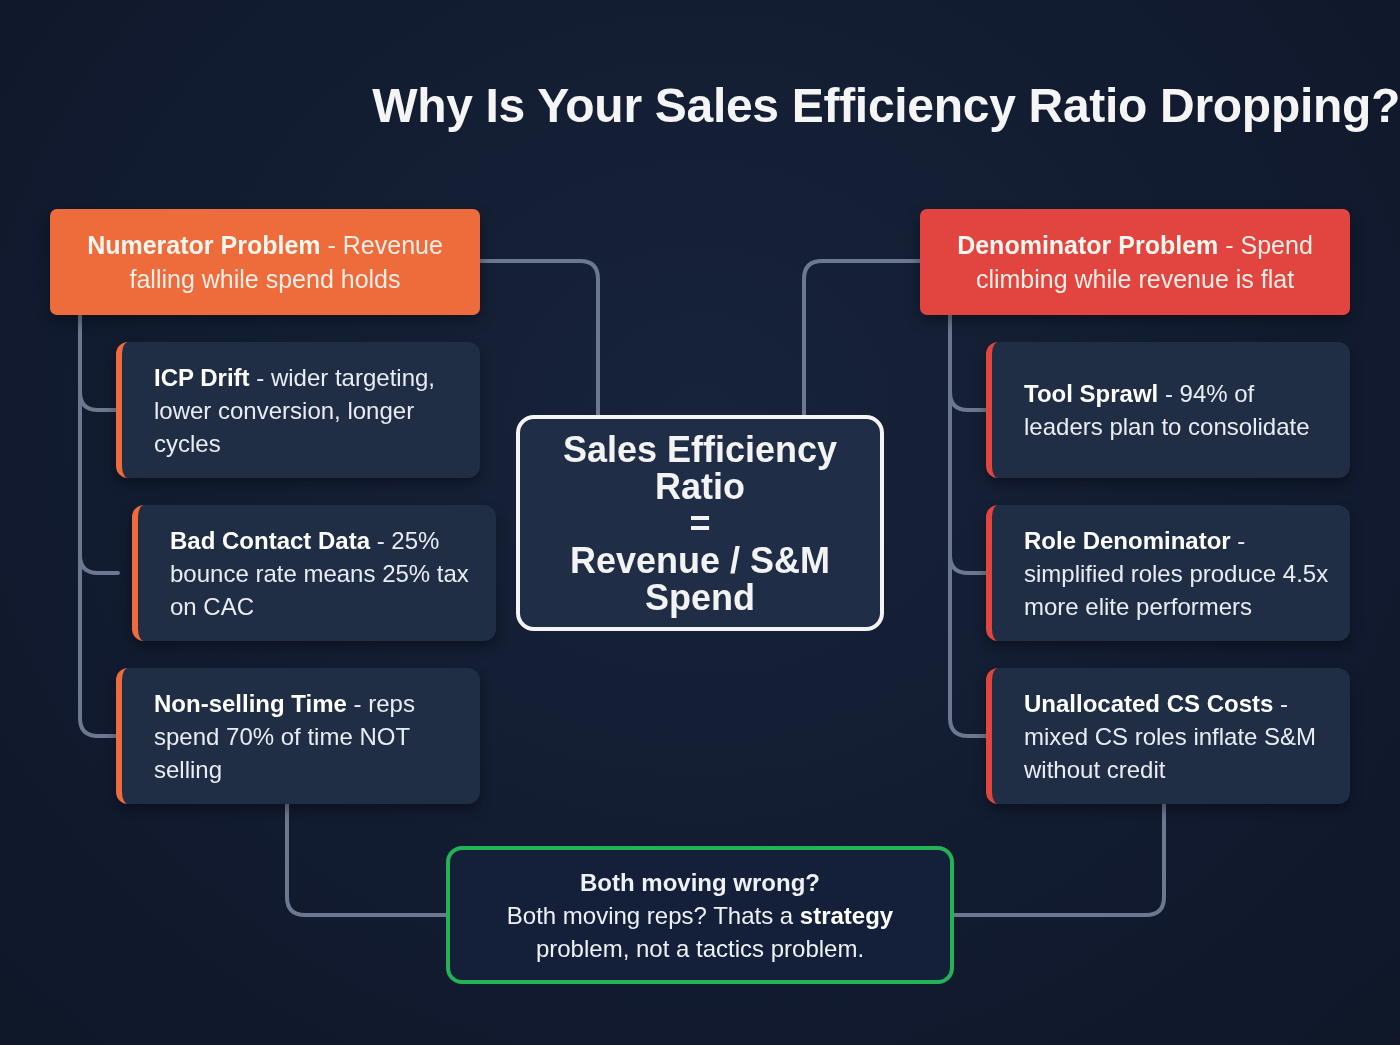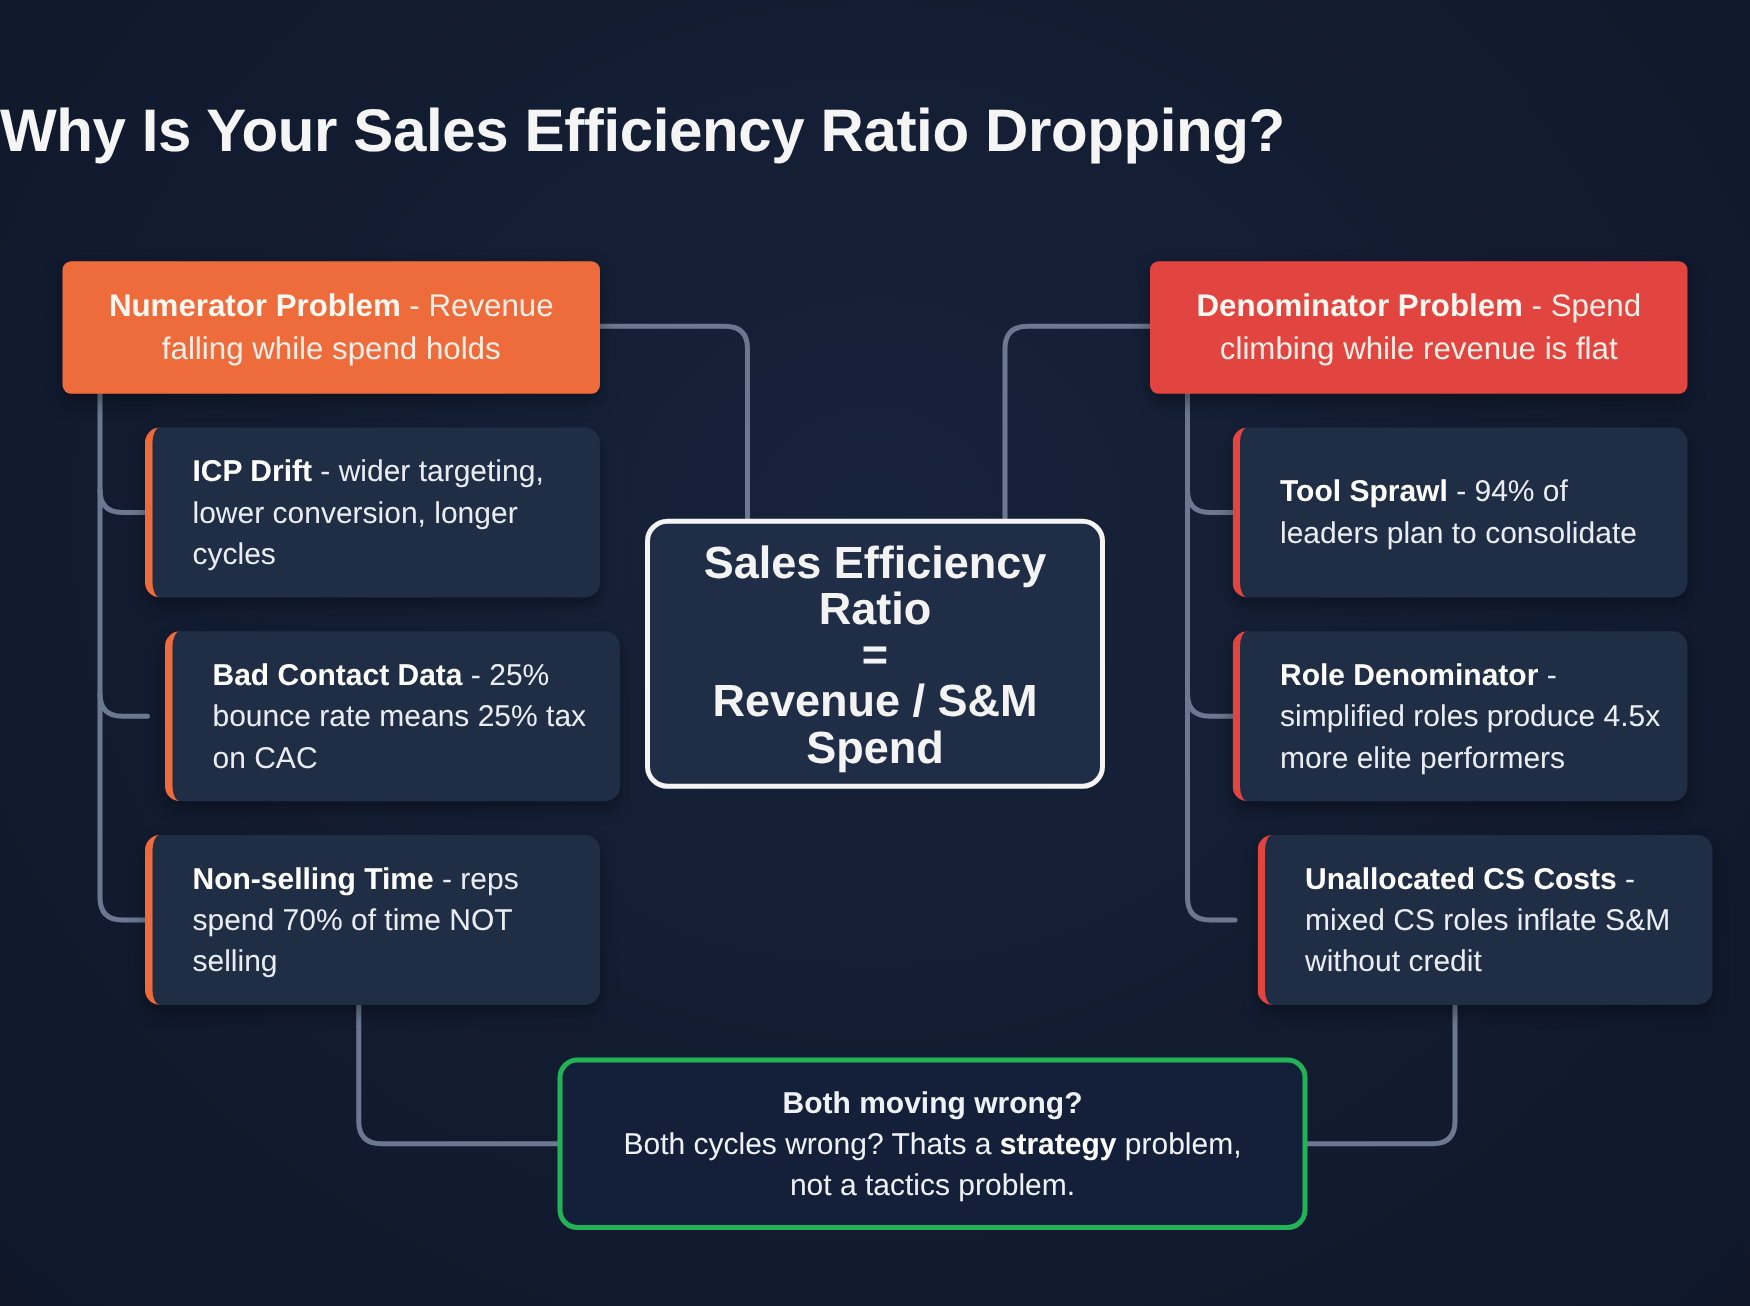--- a/index.html
+++ b/index.html
@@ -6,21 +6,21 @@
   body {
     width: 1400px; height: 1045px; overflow: hidden;
     background: #131d33;
     background: radial-gradient(ellipse at 50% 40%, #17233b 0%, #111a2e 70%, #0f1729 100%);
     font-family: "Liberation Sans", "DejaVu Sans", sans-serif;
     position: relative;
     color: #f2f2f2;
   }
   .title {
     position: absolute; left: 0; top: 78px; width: 1400px;
-    text-align: left; font-size: 48px; font-weight: 700; color: #f5f5f5;
+    text-align: right; font-size: 48px; font-weight: 700; color: #f5f5f5;
     letter-spacing: -0.3px;
   }
   svg.connectors { position: absolute; left: 0; top: 0; }
   .header-box {
     position: absolute; top: 209px; height: 106px; width: 430px;
     border-radius: 7px; box-sizing: border-box;
     display: flex; align-items: center; justify-content: center; text-align: center;
     font-size: 25px; line-height: 34px; color: #fbeee6; padding: 0 20px;
     box-shadow: 0 6px 14px rgba(0,0,0,0.35);
   }
@@ -39,21 +39,21 @@
   .card.orange { border-left: 6px solid #ee6b3b; }
   .card.red { border-left: 6px solid #e2443f; }
   .center-box {
     position: absolute; left: 516px; top: 415px; width: 368px; height: 216px;
     box-sizing: border-box; border: 4px solid #f4f4f4; border-radius: 18px;
     background: #1f2d47;
     display: flex; flex-direction: column; align-items: center; justify-content: center;
     text-align: center; font-weight: 700; font-size: 36px; line-height: 37px; color: #f3f3f3;
   }
   .bottom-box {
-    position: absolute; left: 446px; top: 846px; width: 600px; height: 138px;
+    position: absolute; left: 446px; top: 846px; width: 508px; height: 138px;
     box-sizing: border-box; border: 4px solid #22b356; border-radius: 16px;
     background: #142039;
     display: flex; flex-direction: column; align-items: center; justify-content: center;
     text-align: center; font-size: 24px; line-height: 33px; color: #eef1f5;
   }
   .bottom-box b { font-weight: 700; color: #fff; }
 </style>
 </head>
 <body>
 
@@ -100,28 +100,28 @@
 <div class="card orange" style="left:116px; top:668px;">
   <div><b>Non-selling Time</b><span> - reps spend 70% of time NOT selling</span></div>
 </div>
 
 <div class="card red" style="left:986px; top:342px;">
   <div><b>Tool Sprawl</b><span> - 94% of leaders plan to consolidate</span></div>
 </div>
 <div class="card red" style="left:986px; top:505px;">
   <div><b>Role Denominator</b><span> - simplified roles produce 4.5x more elite performers</span></div>
 </div>
-<div class="card red" style="left:986px; top:668px;margin-left:20px;">
+<div class="card red" style="left:986px; top:668px;">
   <div><b>Unallocated CS Costs</b><span> - mixed CS roles inflate S&amp;M without credit</span></div>
 </div>
 
 <div class="center-box">
   <div>Sales Efficiency Ratio</div>
   <div>=</div>
   <div>Revenue / S&amp;M Spend</div>
 </div>
 
 <div class="bottom-box">
   <div style="font-weight:700;">Both moving wrong?</div>
   <div style="padding:0 30px;">
-    <span>Both cycles wrong? Thats a </span><b>strategy</b><span> problem, not a tactics problem.</span>
+    <span>Both moving reps? Thats a </span><b>strategy</b><span> problem, not a tactics problem.</span>
   </div>
 </div>
 
 </body></html>

